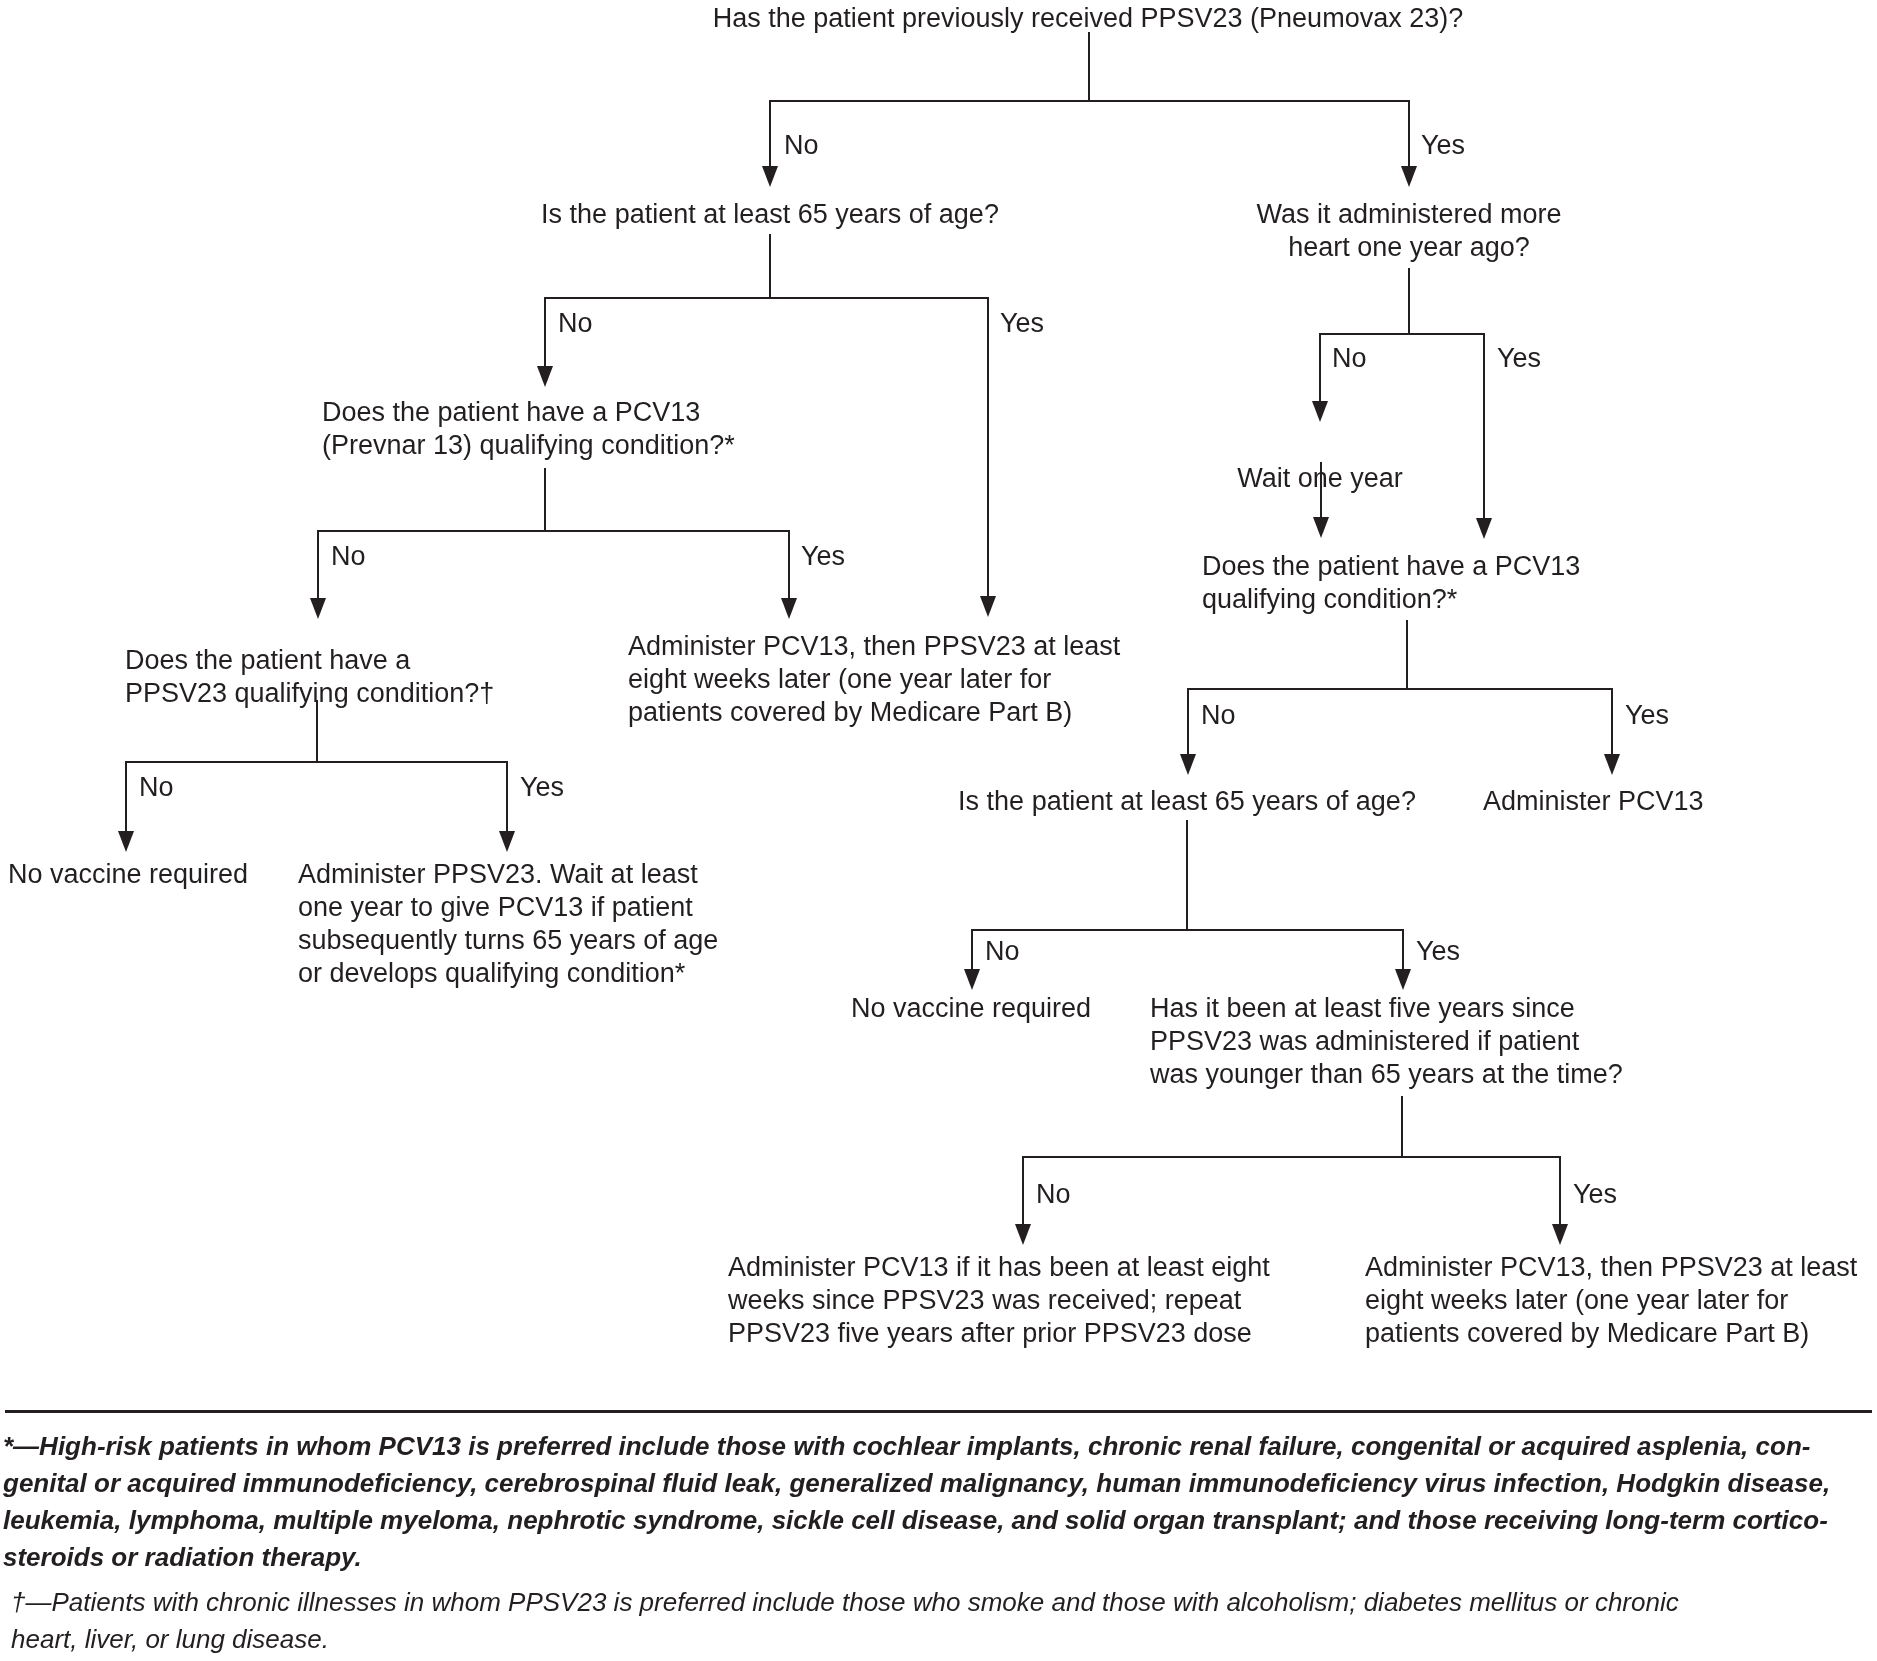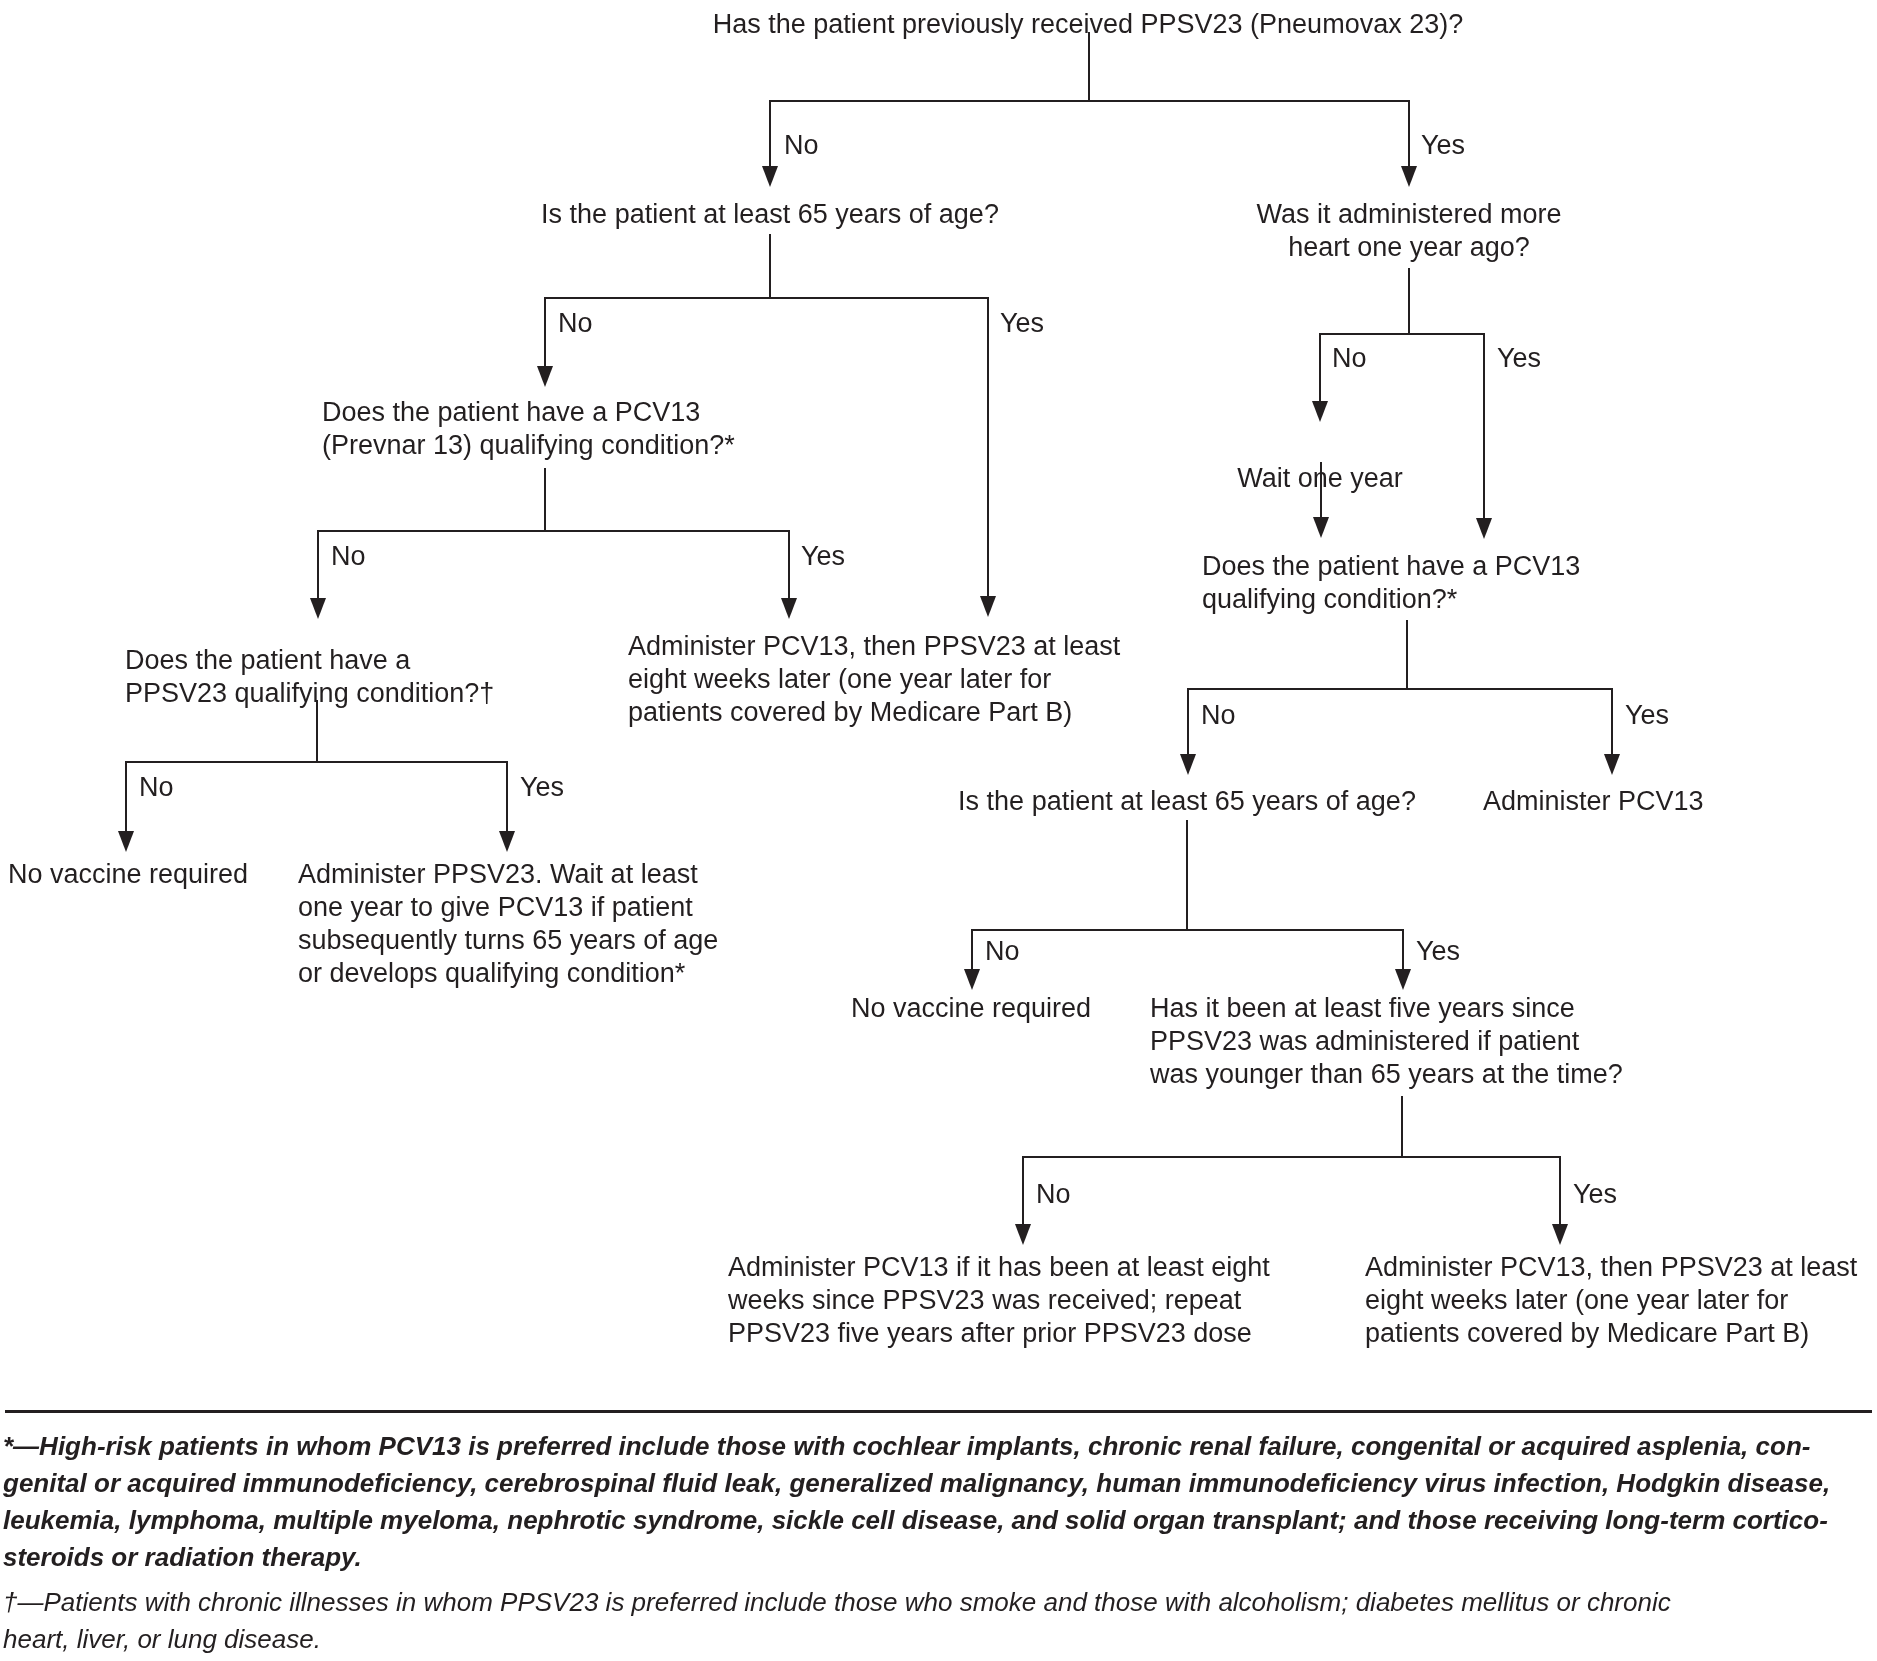--- a/index.html
+++ b/index.html
@@ -37,21 +37,21 @@
     font-size:26px;line-height:37px;
     font-style:italic;
     white-space:nowrap;
   }
 </style>
 </head>
 <body>
 
 <div class="canvas">
 
-  <div class="node center" style="left:1088px;top:8px;">
+  <div class="node center" style="left:1088px;top:2px;">
     <span>Has the patient previously received PPSV23 (Pneumovax 23)?</span>
   </div>
 
   <div class="node center" style="left:770px;top:198px;">
     <span>Is the patient at least 65 years of age?</span>
   </div>
 
   <div class="node center" style="left:1409px;top:198px;">
     <div>Was it administered more</div>
     <div>heart one year ago?</div>
@@ -196,18 +196,18 @@
   <span class="edge-label" style="left:1573px;top:1179px;">Yes</span>
 
   <div class="rule" style="left:5px;top:1410px;width:1867px;height:3px;"></div>
 
   <div class="footnote" style="left:3px;top:1428px;font-weight:bold;">
     <div>*—High-risk patients in whom PCV13 is preferred include those with cochlear implants, chronic renal failure, congenital or acquired asplenia, con-</div>
     <div>genital or acquired immunodeficiency, cerebrospinal fluid leak, generalized malignancy, human immunodeficiency virus infection, Hodgkin disease,</div>
     <div>leukemia, lymphoma, multiple myeloma, nephrotic syndrome, sickle cell disease, and solid organ transplant; and those receiving long-term cortico-</div>
     <div>steroids or radiation therapy.</div>
   </div>
-  <div class="footnote" style="left:3px;top:1584px;">
+  <div class="footnote" style="left:11px;top:1584px;">
     <div>†—Patients with chronic illnesses in whom PPSV23 is preferred include those who smoke and those with alcoholism; diabetes mellitus or chronic</div>
     <div>heart, liver, or lung disease.</div>
   </div>
 
 </div>
 
 </body></html>

